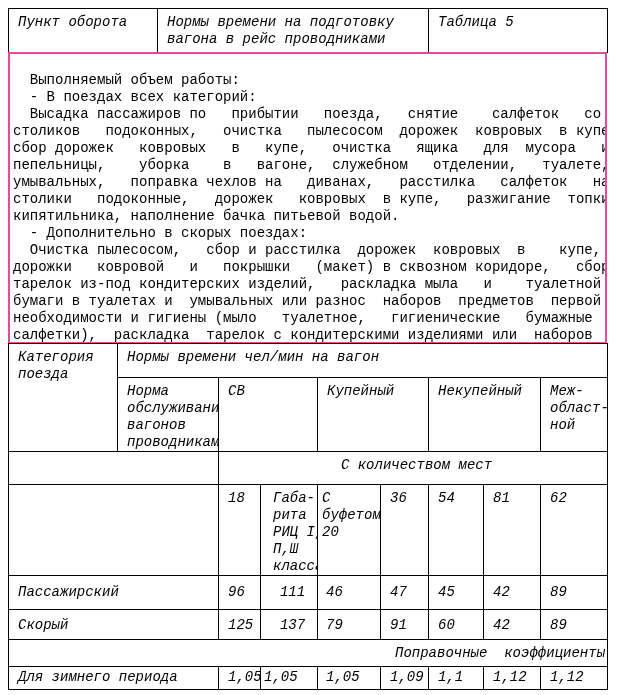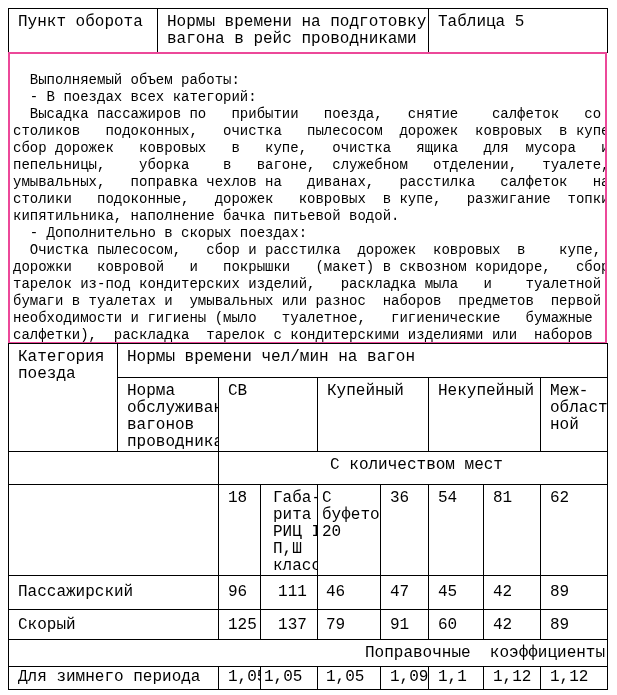--- a/index.html
+++ b/index.html
@@ -17,22 +17,23 @@
     position: relative;
     margin: 8px 0 0 8px;
     width: 599px;
     font-size: 14px;
     line-height: 17px;
   }
   table.t {
     border-collapse: collapse;
     table-layout: fixed;
     width: 599px;
-    font-size: 16px;
+    font-size: 14px;
     line-height: 17px;
+    font-style: italic;
   }
   table.t td {
     border: 1px solid #000000;
     vertical-align: top;
     padding: 5px 2px 0 9px;
     white-space: pre;
     overflow: hidden;
   }
   
   .top-table td { height: 38px; }

